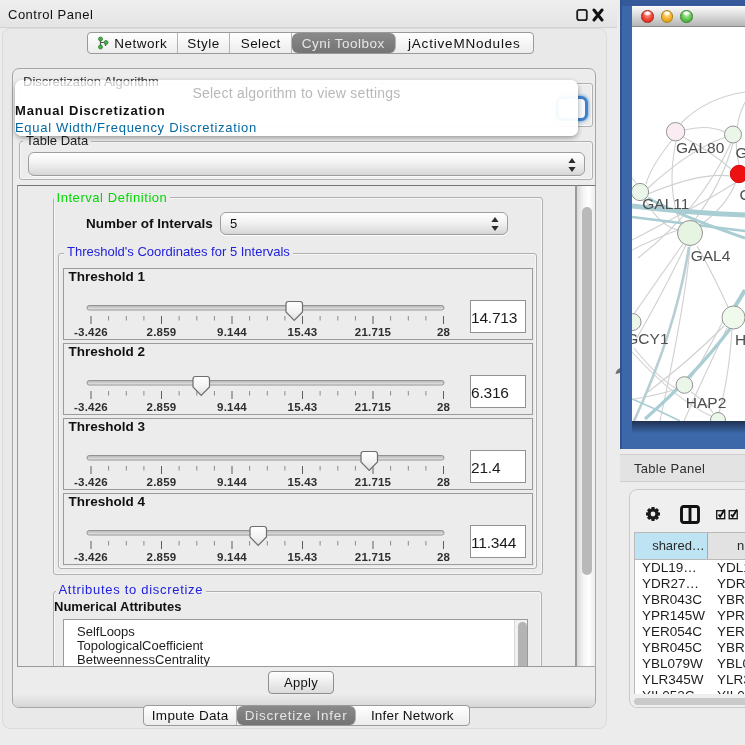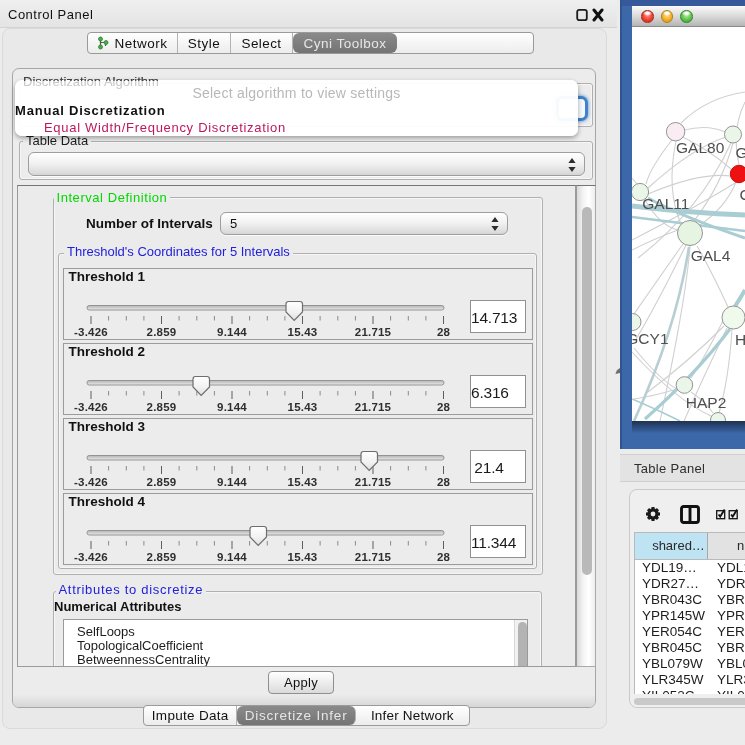--- a/index.html
+++ b/index.html
@@ -3,21 +3,21 @@
 <meta charset="utf-8">
 <style>
 * { margin:0; padding:0; box-sizing:border-box; }
 html,body { width:745px; height:745px; overflow:hidden; }
 body { font-family:"Liberation Sans", sans-serif; background:#ececec; position:relative; }
 .abs { position:absolute; }
 .grp { position:absolute; border:1px solid #b0b0b0; border-radius:3px; box-shadow:inset 0 0 0 1px rgba(255,255,255,.55); }
 .gtitle { position:absolute; background:#ececec; padding:0 3px; font-size:13px; line-height:13px; white-space:nowrap; }
 .combo { position:absolute; background:linear-gradient(#ffffff,#f2f2f2 45%,#dcdcdc 90%,#d4d4d4); border:1px solid #9e9e9e; border-radius:6px; box-shadow:0 1px 0 rgba(255,255,255,.8); }
 .combo .ct { position:absolute; left:12px; top:0; font-size:13px; color:#111; }
-.vbox { position:absolute; width:56px; height:33px; background:#fff; border:1px solid #919191; font-size:15.5px; letter-spacing:-0.2px; color:#1b1b1b; text-align:center; padding-right:18px; line-height:33px; }
+.vbox { position:absolute; width:56px; height:33px; background:#fff; border:1px solid #919191; font-size:15.5px; letter-spacing:-0.2px; color:#1b1b1b; text-align:left; padding-right:18px; line-height:33px; }
 .thpanel { position:absolute; left:63px; width:470px; height:72px; border:1px solid #9b9b9b; background:#ececec; }
 .thlabel { position:absolute; left:68.5px; font-size:13.5px; font-weight:bold; color:#111; }
 .seg { position:absolute; display:flex; border:1px solid #9a9a9a; border-radius:4px; background:linear-gradient(#ffffff,#ececec); overflow:hidden; font-size:13.5px; color:#111; }
 .seg > div { display:flex; align-items:center; justify-content:center; border-right:1px solid #b3b3b3; white-space:nowrap; }
 .seg > div:last-child { border-right:none; }
 .seg > .sel { background:linear-gradient(#8a8a8a,#747474); color:#e6e6e6;border-radius:6px; }
 .row2 { position:absolute; font-size:13.5px; color:#1d1d1d; white-space:nowrap; }
 </style>
 </head>
 <body>
@@ -34,20 +34,21 @@
 <div class="seg" style="left:87px; top:32px; width:447px; height:22px;">
   <div style="width:90px; letter-spacing:0.5px;"><svg width="13" height="14" viewBox="0 0 13 14" style="margin-right:4px;">
         <path d="M3.5 3.5 V10.5 M3.5 6.5 H8.5 M8.5 6.5 V10" stroke="#555" stroke-width="1.2" fill="none"></path>
         <circle cx="3.5" cy="3" r="2" fill="#4cae4c" stroke="#2d7c2d" stroke-width=".8"></circle>
         <circle cx="9" cy="6.5" r="2" fill="#4cae4c" stroke="#2d7c2d" stroke-width=".8"></circle>
         <circle cx="3.5" cy="11" r="2" fill="#4cae4c" stroke="#2d7c2d" stroke-width=".8"></circle>
       </svg>Network</div>
   <div style="width:53px; letter-spacing:0.5px;">Style</div>
   <div style="width:62px; letter-spacing:0.4px;">Select</div>
   <div class="sel" style="width:104px; letter-spacing:0.5px;">Cyni Toolbox</div>
+  <div style="width:138px; letter-spacing:0.8px;">jActiveMNodules</div>
 </div>
 
 <div class="abs" style="left:12px; top:68px; width:584px; height:640px; background:#ececec; border:1px solid #a6a6a6; border-radius:7px;"></div>
 <div class="abs" style="left:13px; top:694px; width:582px; height:13px; background:linear-gradient(#ececec,#d6d6d6); border-radius:0 0 7px 7px;"></div>
 
 <div class="grp" style="left:19px; top:83px; width:574px; height:44px;"></div>
 <div class="gtitle" style="left:20px; top:75px; color:#3f3f3f; background:transparent;">Discretization Algorithm</div>
 <div class="gtitle" style="left:20px; top:75px; color:#c9c9c9; background:transparent; z-index:6;">Discretization Algorithm</div>
 <div class="abs" style="left:20px; top:75px; height:5.5px; overflow:hidden; z-index:7;">
     <div class="gtitle" style="position:static; color:#3f3f3f; background:transparent;">Discretization Algorithm</div>
@@ -60,21 +61,21 @@
 <div class="combo" style="left:28px; top:152px; width:557px; height:24px;">
   <svg width="10" height="16" viewBox="0 0 10 16" style="position:absolute; right:7px; top:4px;">
       <path d="M5 1 L8.6 6 H1.4 Z" fill="#2c2c2c"></path>
       <path d="M5 15 L1.4 10 H8.6 Z" fill="#2c2c2c"></path>
     </svg>
 </div>
 
 <div class="abs" style="left:15px; top:80px; width:563px; height:56px; background:rgba(255,255,255,.955); border-radius:7px; box-shadow:0 2px 5px rgba(0,0,0,.35); z-index:5;"></div>
 <div class="abs" style="left:15px; top:85px; width:563px; text-align:center; font-size:14px; letter-spacing:0.25px; color:#b8b8b8; z-index:6;">Select algorithm to view settings</div>
 <div class="abs" style="left:15px; top:103px; font-size:13px; letter-spacing:0.8px; font-weight:bold; color:#111; z-index:6;">Manual Discretization</div>
-<div class="abs" style="left:24px; top:119.5px; font-size:13px; letter-spacing:0.7px; color:#be185d; z-index:6;padding-left:20px;">Equal Width/Frequency Discretization</div>
+<div class="abs" style="left:15px; top:119.5px; font-size:13px; letter-spacing:0.7px; color:#0369a1; z-index:6;">Equal Width/Frequency Discretization</div>
 
 <div class="abs" style="left:17px; top:185px; width:559px; height:482px; background:#ebebeb; border:1px solid #9a9a9a; border-top:1px solid #757575; overflow:hidden;">
 </div>
 
 <div class="grp" style="left:53px; top:197px; width:489.5px; height:378px;"></div>
 <div class="gtitle" style="left:53.5px; top:190.5px; color:#00d800; background:#ebebeb; letter-spacing:0.55px;">Interval Definition</div>
 
 <div class="abs" style="left:86px; top:215.5px; font-size:13.5px; font-weight:bold; color:#111;">Number of Intervals</div>
 <div class="combo" style="left:220px; top:212px; width:288px; height:23px;">
   <div class="ct" style="left:9px; line-height:22px;">5</div>

